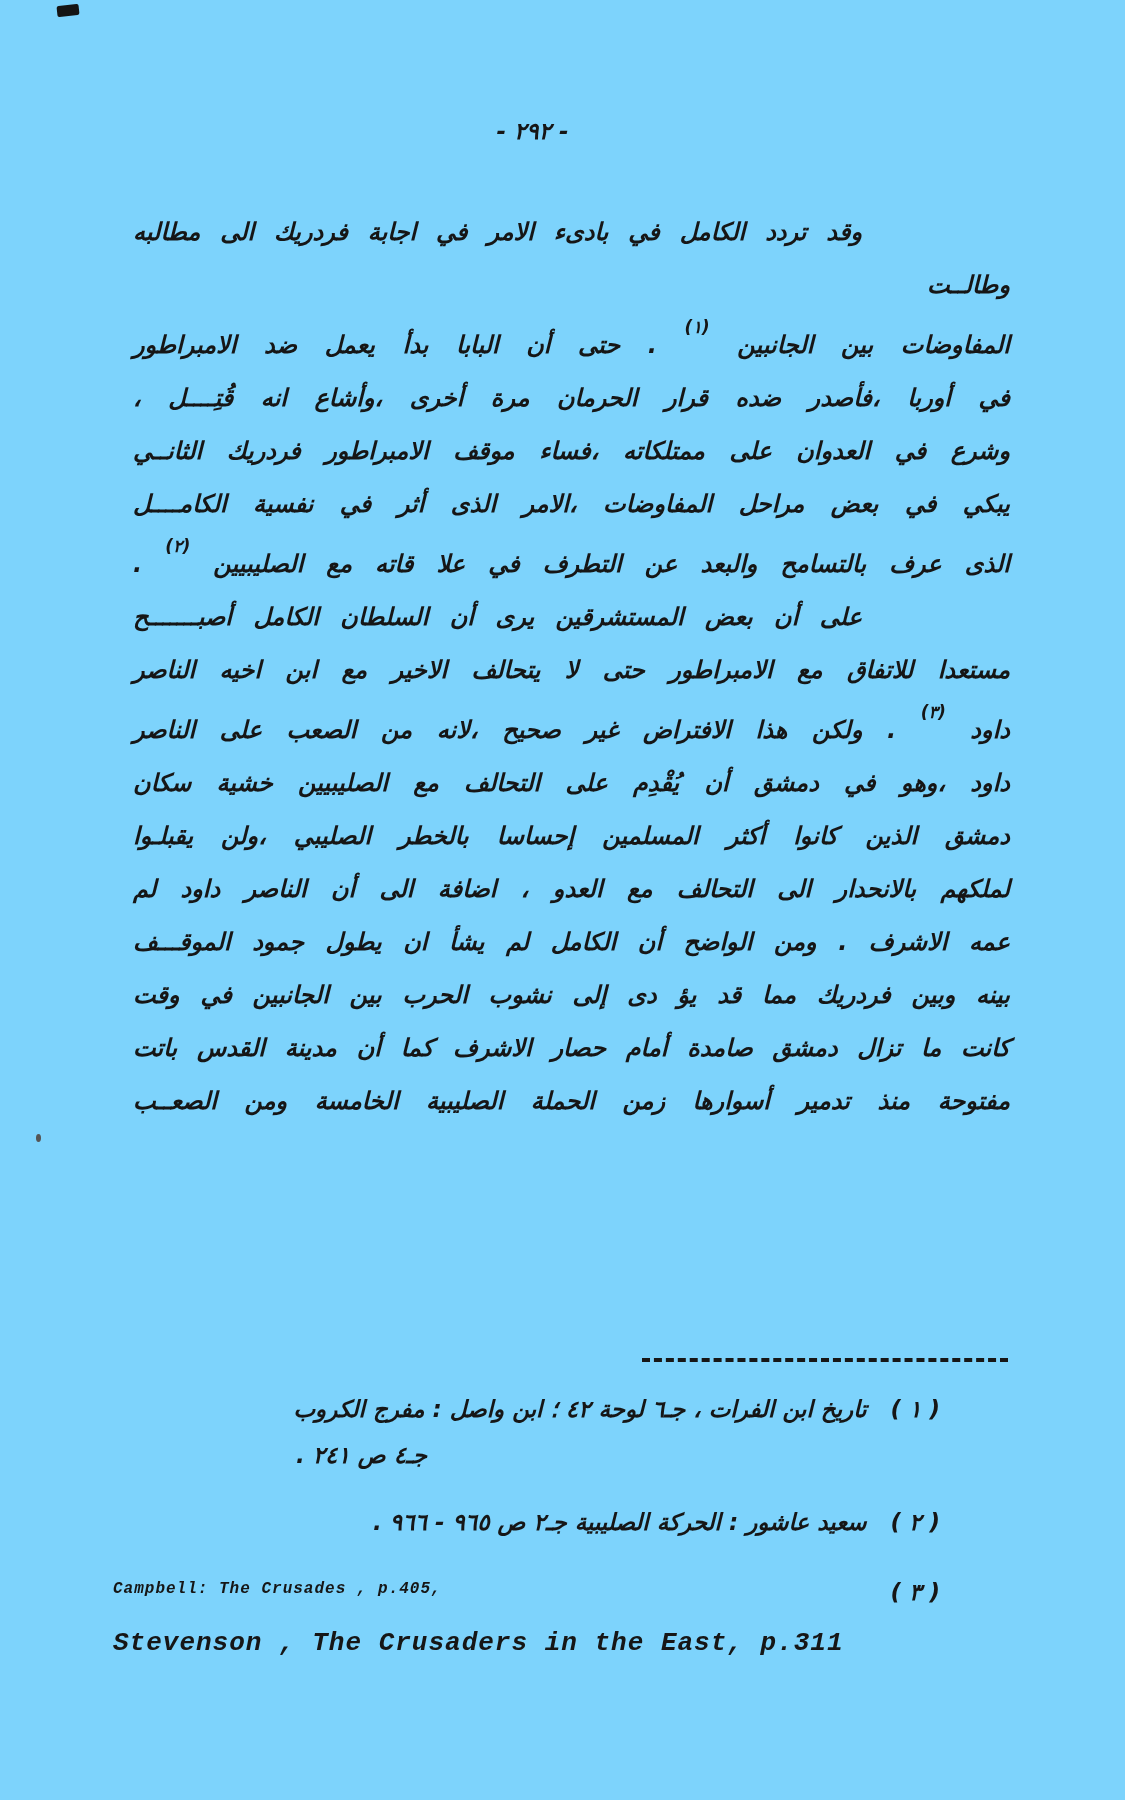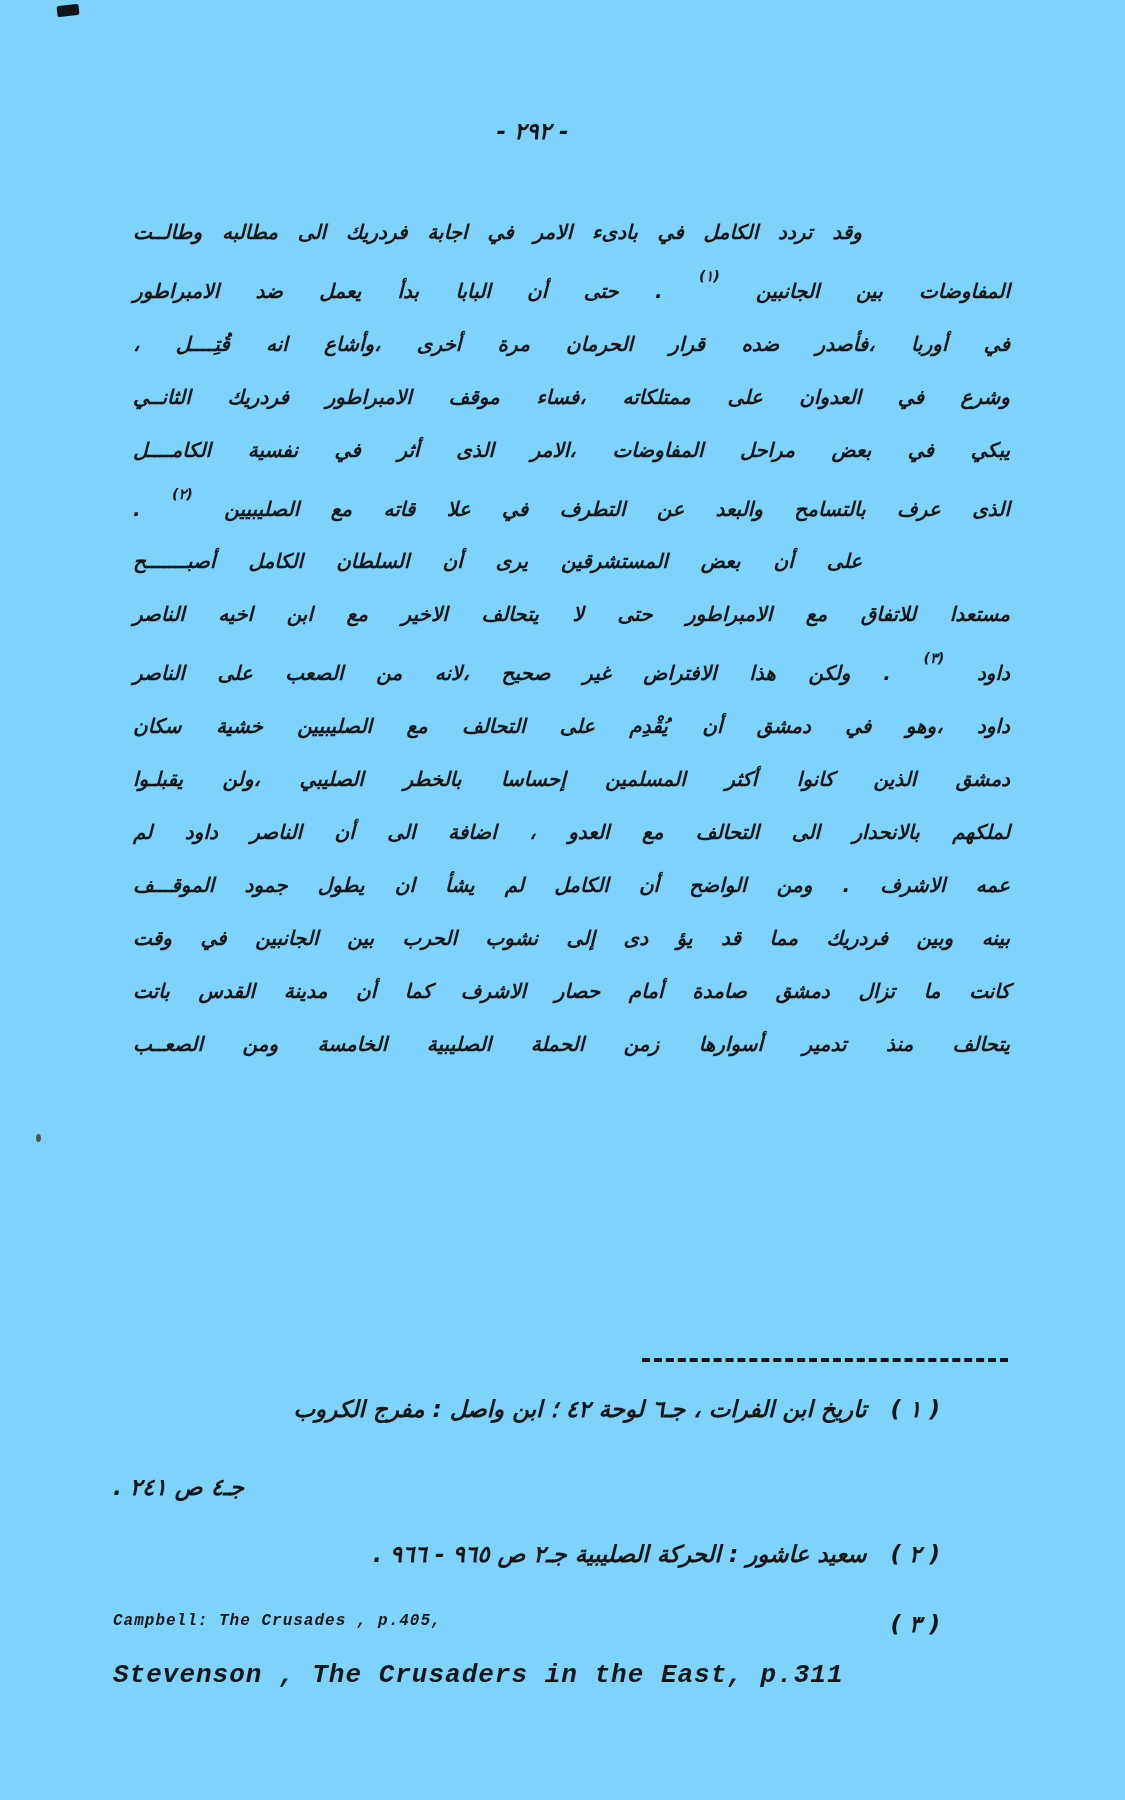--- a/index.html
+++ b/index.html
@@ -31,21 +31,21 @@
     position: absolute; top: 118px; left: 0; right: 60px;
     text-align: center;
     font-size: 23px; font-weight: 700; letter-spacing: 4px;
   }
 
   .body-text {
     position: absolute; top: 206px; right: 115px; left: 113px;
     direction: rtl;
   }
   .line {
-    font-size: 20px;
+    font-size: 24px;
     font-weight: 700;
     line-height: 53px;
     text-align: justify;
     text-align-last: justify;
     word-spacing: 5px;
     margin-left: 20px;
   }
   .indent { text-indent: 148px; }
   .fnref {
     position: relative; top: -0.62em;
@@ -66,23 +66,23 @@
     display: flex; align-items: flex-start;
     gap: 24px;
     padding-right: 70px;
     margin-top: 27px;
     font-size: 23px; font-weight: 700;
     line-height: 40px;
   }
   .fn-marker { white-space: nowrap; letter-spacing: 1px; }
   .fn-text { text-align: right; }
   .fn-cont {
-    direction: rtl; text-align: left;
+    direction: rtl; text-align: center;
     padding-right: 400px;
-    margin-top: 38px;
+    margin-top: 6px;
     font-size: 23px; font-weight: 700; line-height: 40px;
   }
   .fn-row-en { justify-content: space-between; margin-top: 30px; }
   .fn-text-en {
     direction: ltr;
     font-family: "Liberation Mono", "DejaVu Sans Mono", monospace;
     font-size: 16px; font-weight: 700; letter-spacing: 1px;
     line-height: 34px;
   }
   .fn-cont-en {
@@ -112,21 +112,21 @@
     <div class="line">الذى عرف بالتسامح والبعد عن التطرف في علا قاته مع الصليبيين <sup class="fnref">(٢)</sup> .</div>
     <div class="line indent">على أن بعض المستشرقين يرى أن السلطان الكامل أصبـــــــح</div>
     <div class="line">مستعدا للاتفاق مع الامبراطور حتى لا يتحالف الاخير مع ابن اخيه الناصر</div>
     <div class="line">داود <sup class="fnref">(٣)</sup> . ولكن هذا الافتراض غير صحيح ،لانه من الصعب على الناصر</div>
     <div class="line">داود ،وهو في دمشق أن يُقْدِم على التحالف مع الصليبيين خشية سكان</div>
     <div class="line">دمشق الذين كانوا أكثر المسلمين إحساسا بالخطر الصليبي ،ولن يقبلـوا</div>
     <div class="line">لملكهم بالانحدار الى التحالف مع العدو ، اضافة الى أن الناصر داود لم</div>
     <div class="line">عمه الاشرف . ومن الواضح أن الكامل لم يشأ ان يطول جمود الموقـــف</div>
     <div class="line">بينه وبين فردريك مما قد يؤ دى إلى نشوب الحرب بين الجانبين في وقت</div>
     <div class="line">كانت ما تزال دمشق صامدة أمام حصار الاشرف كما أن مدينة القدس باتت</div>
-    <div class="line">يتحالف منذ تدمير أسوارها زمن الحملة الصليبية الخامسة ومن الصعــب</div>
+    <div class="line">مفتوحة منذ تدمير أسوارها زمن الحملة الصليبية الخامسة ومن الصعــب</div>
   </div>
 
   <div class="footnotes">
     <div class="fn-sep"></div>
 
     <div class="fn-row">
       <span class="fn-marker">( ١ )</span>
       <span class="fn-text">تاريخ ابن الفرات ، جـ٦ لوحة ٤٢ ؛ ابن واصل : مفرج الكروب</span>
     </div>
     <div class="fn-cont">جـ٤ ص ٢٤١ .</div>

